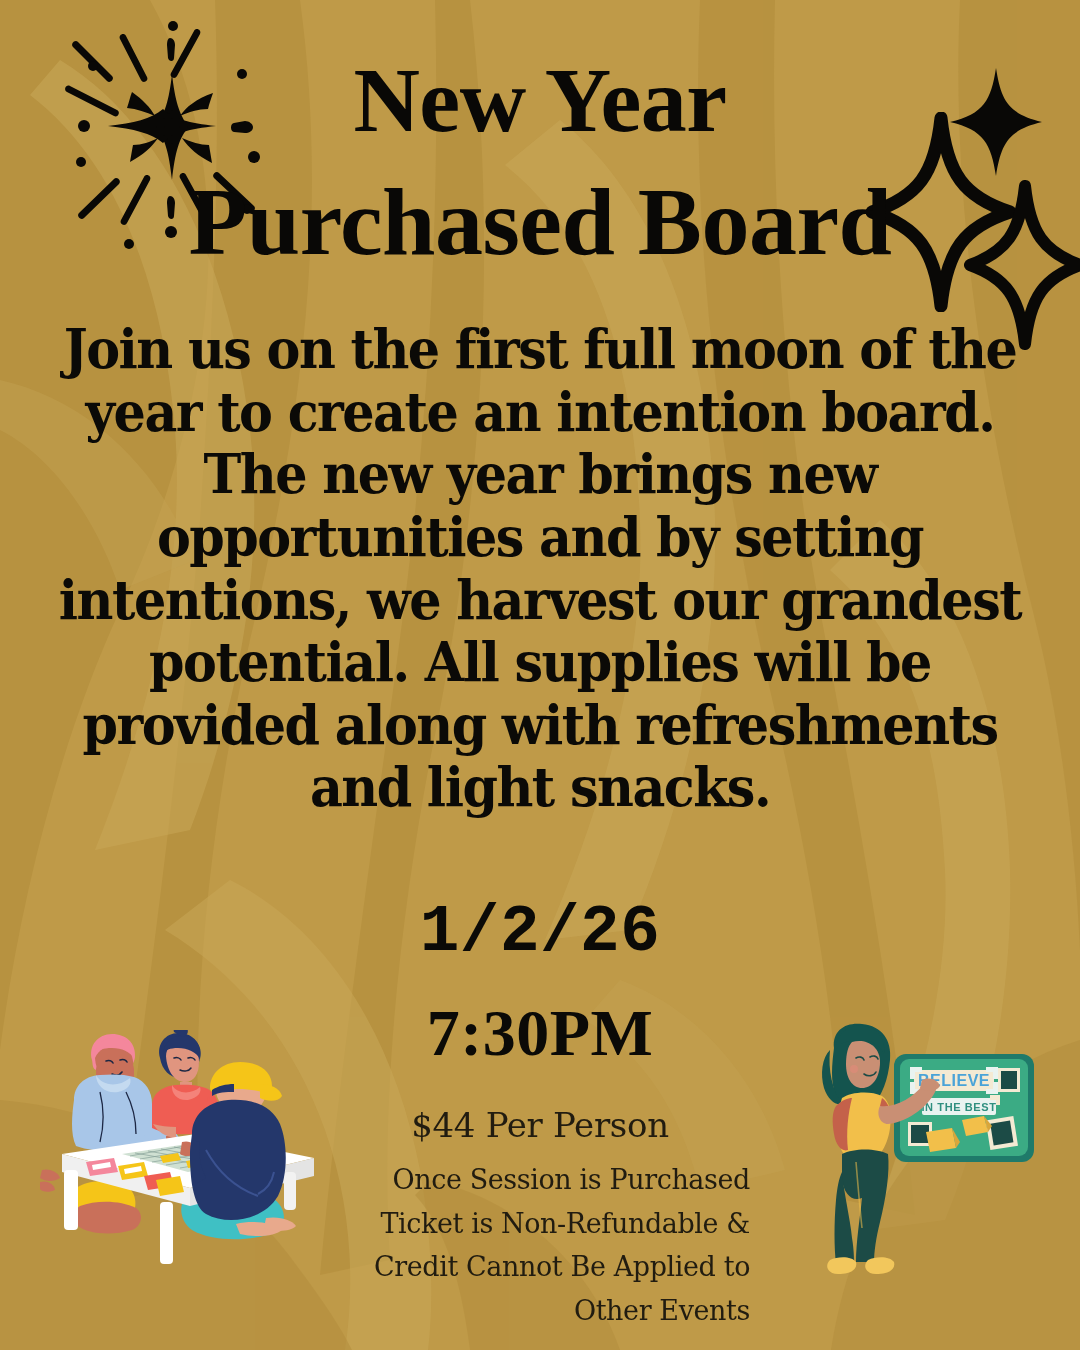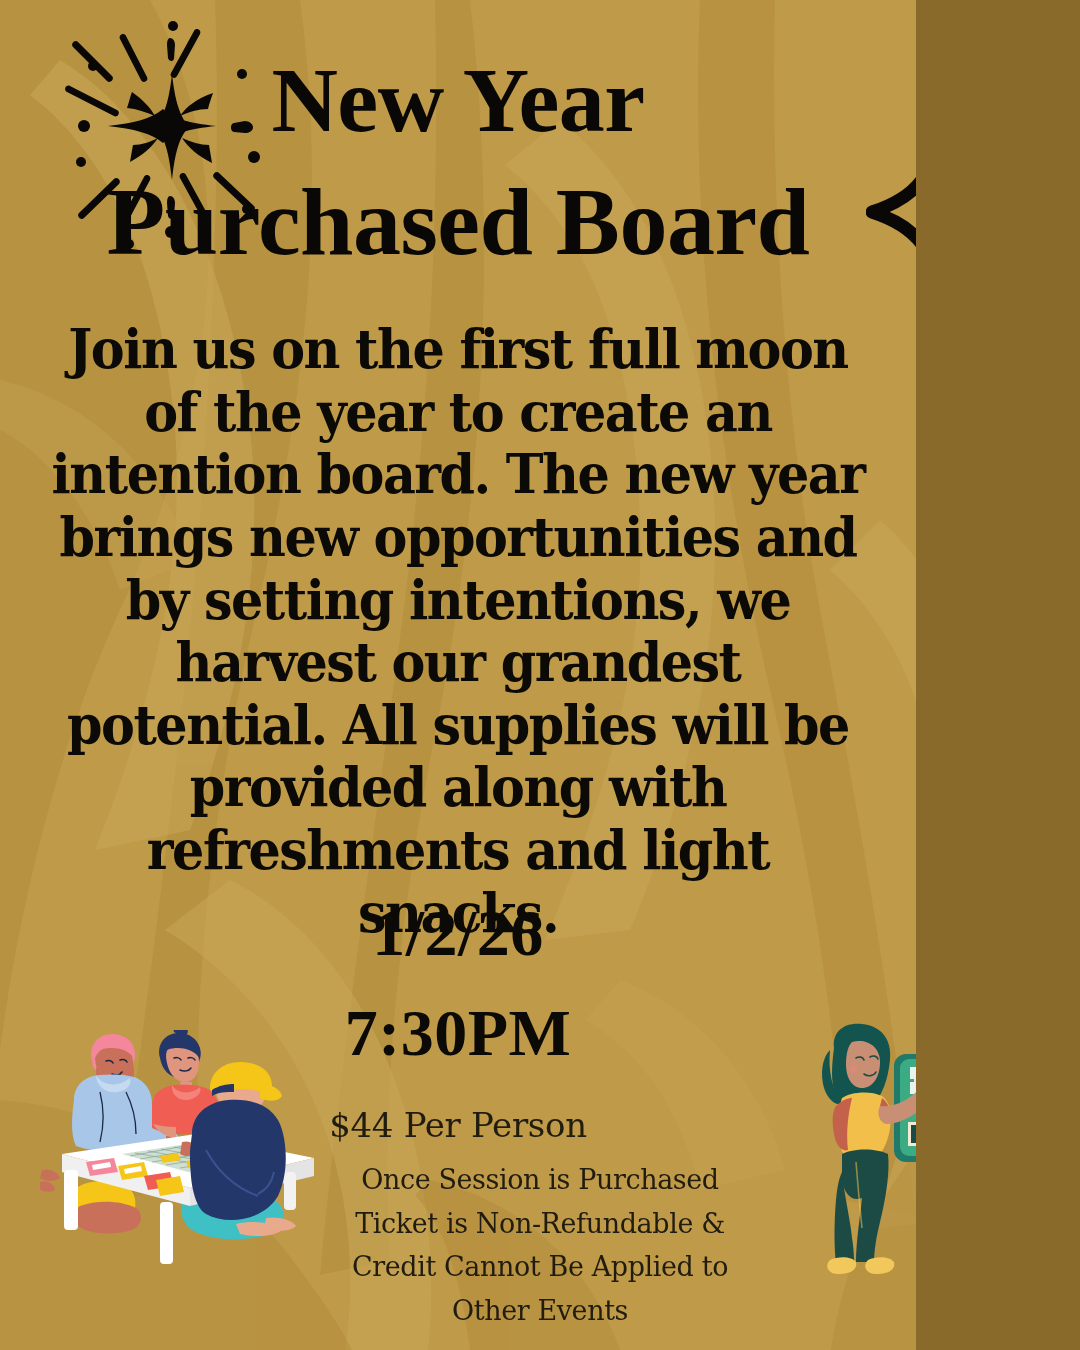--- a/index.html
+++ b/index.html
@@ -2,21 +2,21 @@
 <html><head>
 <meta charset="utf-8">
 <style>
   html,body{margin:0;padding:0;}
   body{
     background:#8a6a2a;
     font-family:"Liberation Serif", serif;
   }
   #flyer{
     position:relative;
-    width:916px;
+    width:1080px;
     height:1350px;
     overflow:hidden;
     background:#737373;
   }
 
   
   #bg-texture{
     position:absolute; inset:0;
     width:1080px; height:1350px;
     display:block;
@@ -67,41 +67,41 @@
 
   .datetime{
     position:absolute;
     left:0; right:0;
     text-align:center;
     color:#0b0a07;
     font-family:"Liberation Serif", serif;
     font-weight:700;
     letter-spacing:0.5px;
   }
-  #date-line{ top:900px; font-size:66px; line-height:1.0;}
+  #date-line{ top:900px; font-size:66px; line-height:1.0;font-family:Liberation Mono, monospace;}
   #time-line{ top:1000px; font-size:66px; line-height:1.0;}
 
   #price-line{
     position:absolute;
     left:0; right:0;
     top:1108px;
     text-align:center;
     color:#211c10;
     font-family:"DejaVu Serif", serif;
     font-weight:400;
     font-size:34px;
     line-height:1.0;
     letter-spacing:-0.3px;
   }
   #terms-block{
     position:absolute;
     left:330px;
     width:420px;
     top:1158px;
-    text-align:center;
+    text-align:right;
     color:#211c10;
     font-family:"DejaVu Serif", serif;
     font-weight:400;
     font-size:27px;
     line-height:1.62;
     letter-spacing:-0.4px;
   }
 
   
   #illo-left{position:absolute; left:40px;  top:1030px; width:300px; height:260px;}

